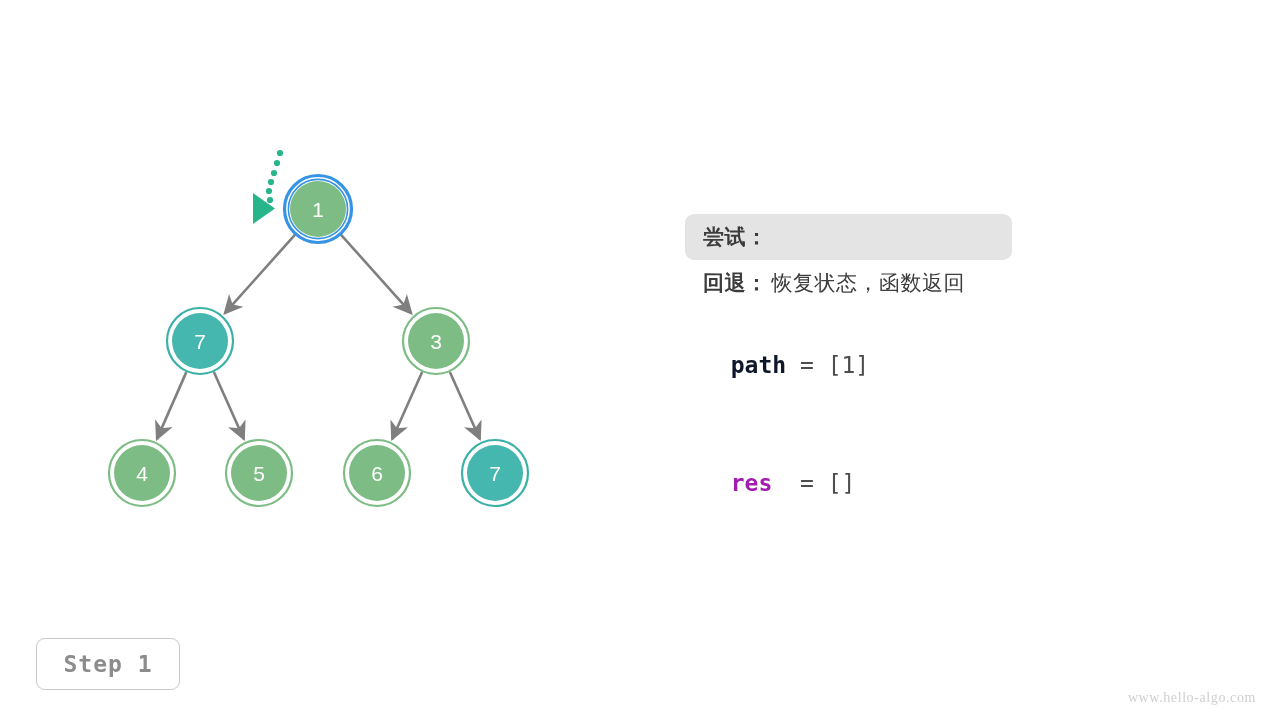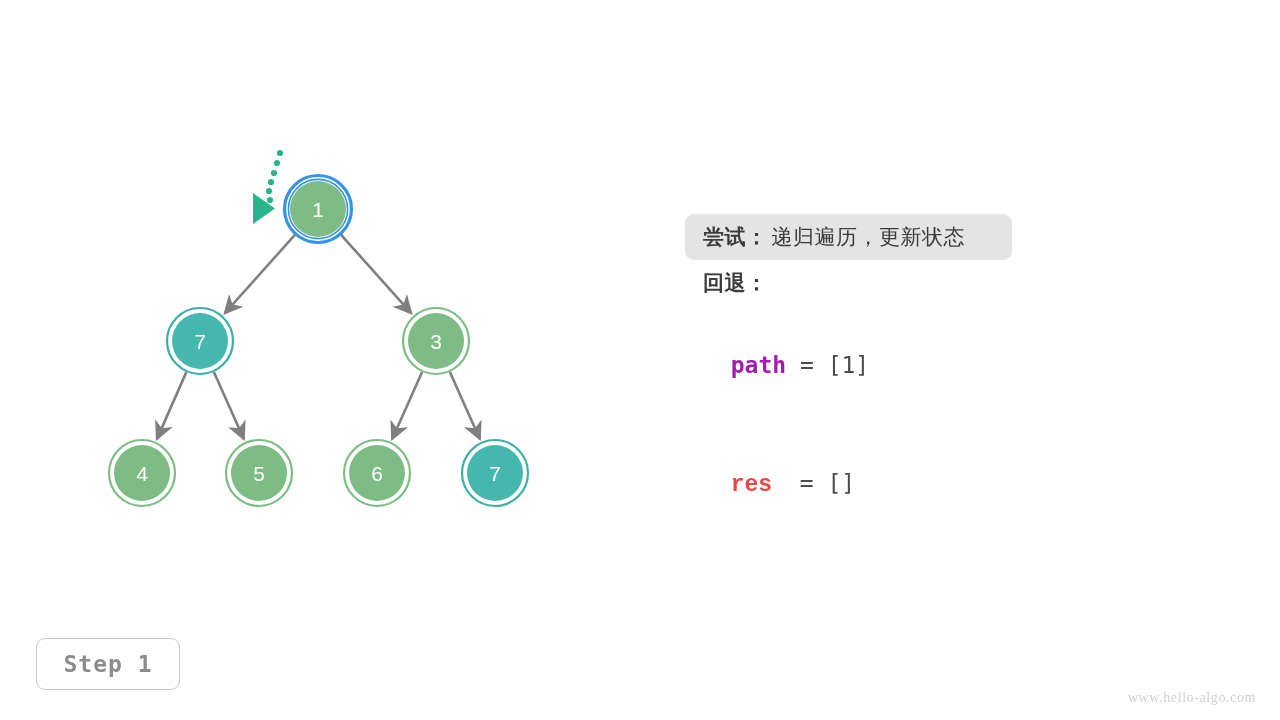--- a/index.html
+++ b/index.html
@@ -169,30 +169,30 @@
         <circle cx="495" cy="473" r="33" fill="none" stroke="#3bb0a7" stroke-width="2.2"></circle>
         <circle cx="495" cy="473" r="28" fill="#45b7ae"></circle>
         <text x="495" y="473.5" text-anchor="middle" dominant-baseline="central" font-family="&quot;Liberation Sans&quot;, sans-serif" font-size="21" fill="#ffffff">7</text>
       </g>
     </g>
 </svg>
 
 <div class="panel">
   <div class="note-row highlight">
     <span class="note-label">尝试：</span>
-    <span class="note-text">递归遍历，更新状态</span>
   </div>
   <div class="note-row">
     <span class="note-label">回退：</span>
+    <span class="note-text">恢复状态，函数返回</span>
   </div>
 </div>
 
 <div class="code-row" id="code-path">
-  <span class="var" id="code-path-var" style="color: #a21caf;">path</span><span class="rest"> = [1]</span>
+  <span class="var" id="code-path-var" style="color: #0f172a;">path</span><span class="rest"> = [1]</span>
 </div>
 
 <div class="code-row" id="code-res">
-  <span class="var" id="code-res-var" style="color: #ef4444; font-family: Liberation Mono, monospace;">res</span><span class="rest">  = []</span>
+  <span class="var" id="code-res-var" style="color: #a21caf;">res</span><span class="rest">  = []</span>
 </div>
 
 <div class="step-badge">Step 1</div>
 
 <div class="watermark">www.hello-algo.com</div>
 
 </body></html>

